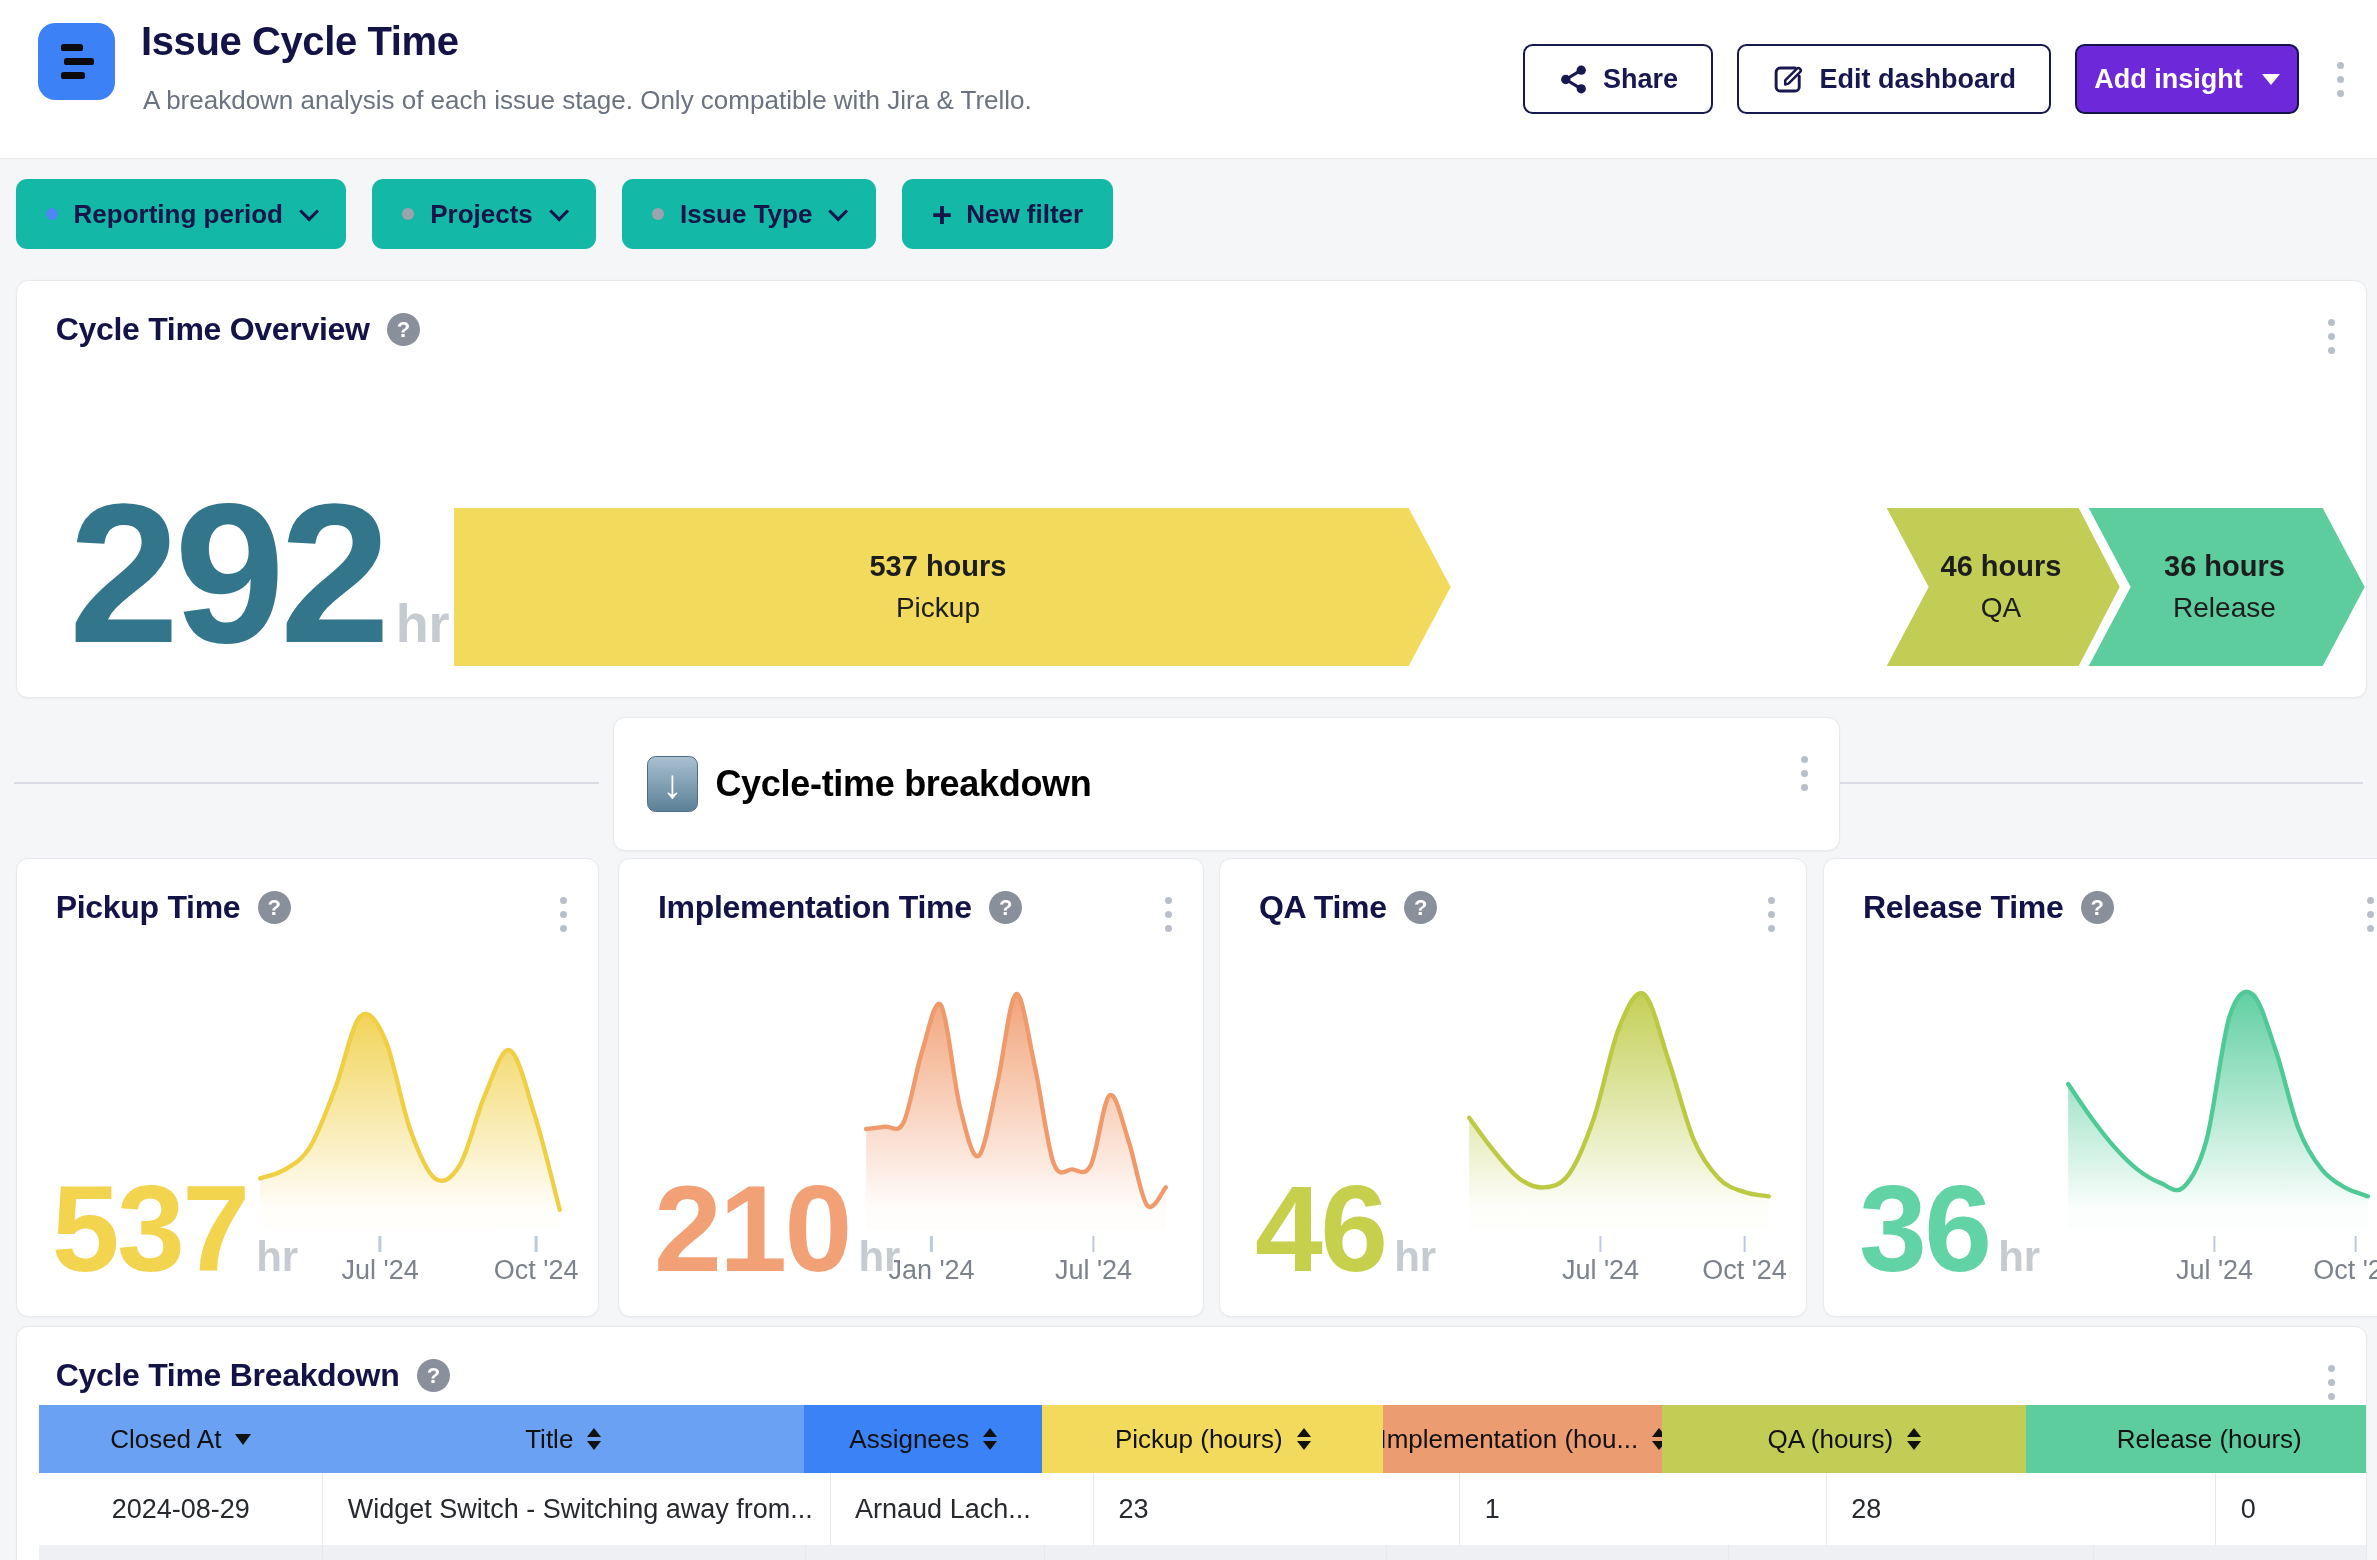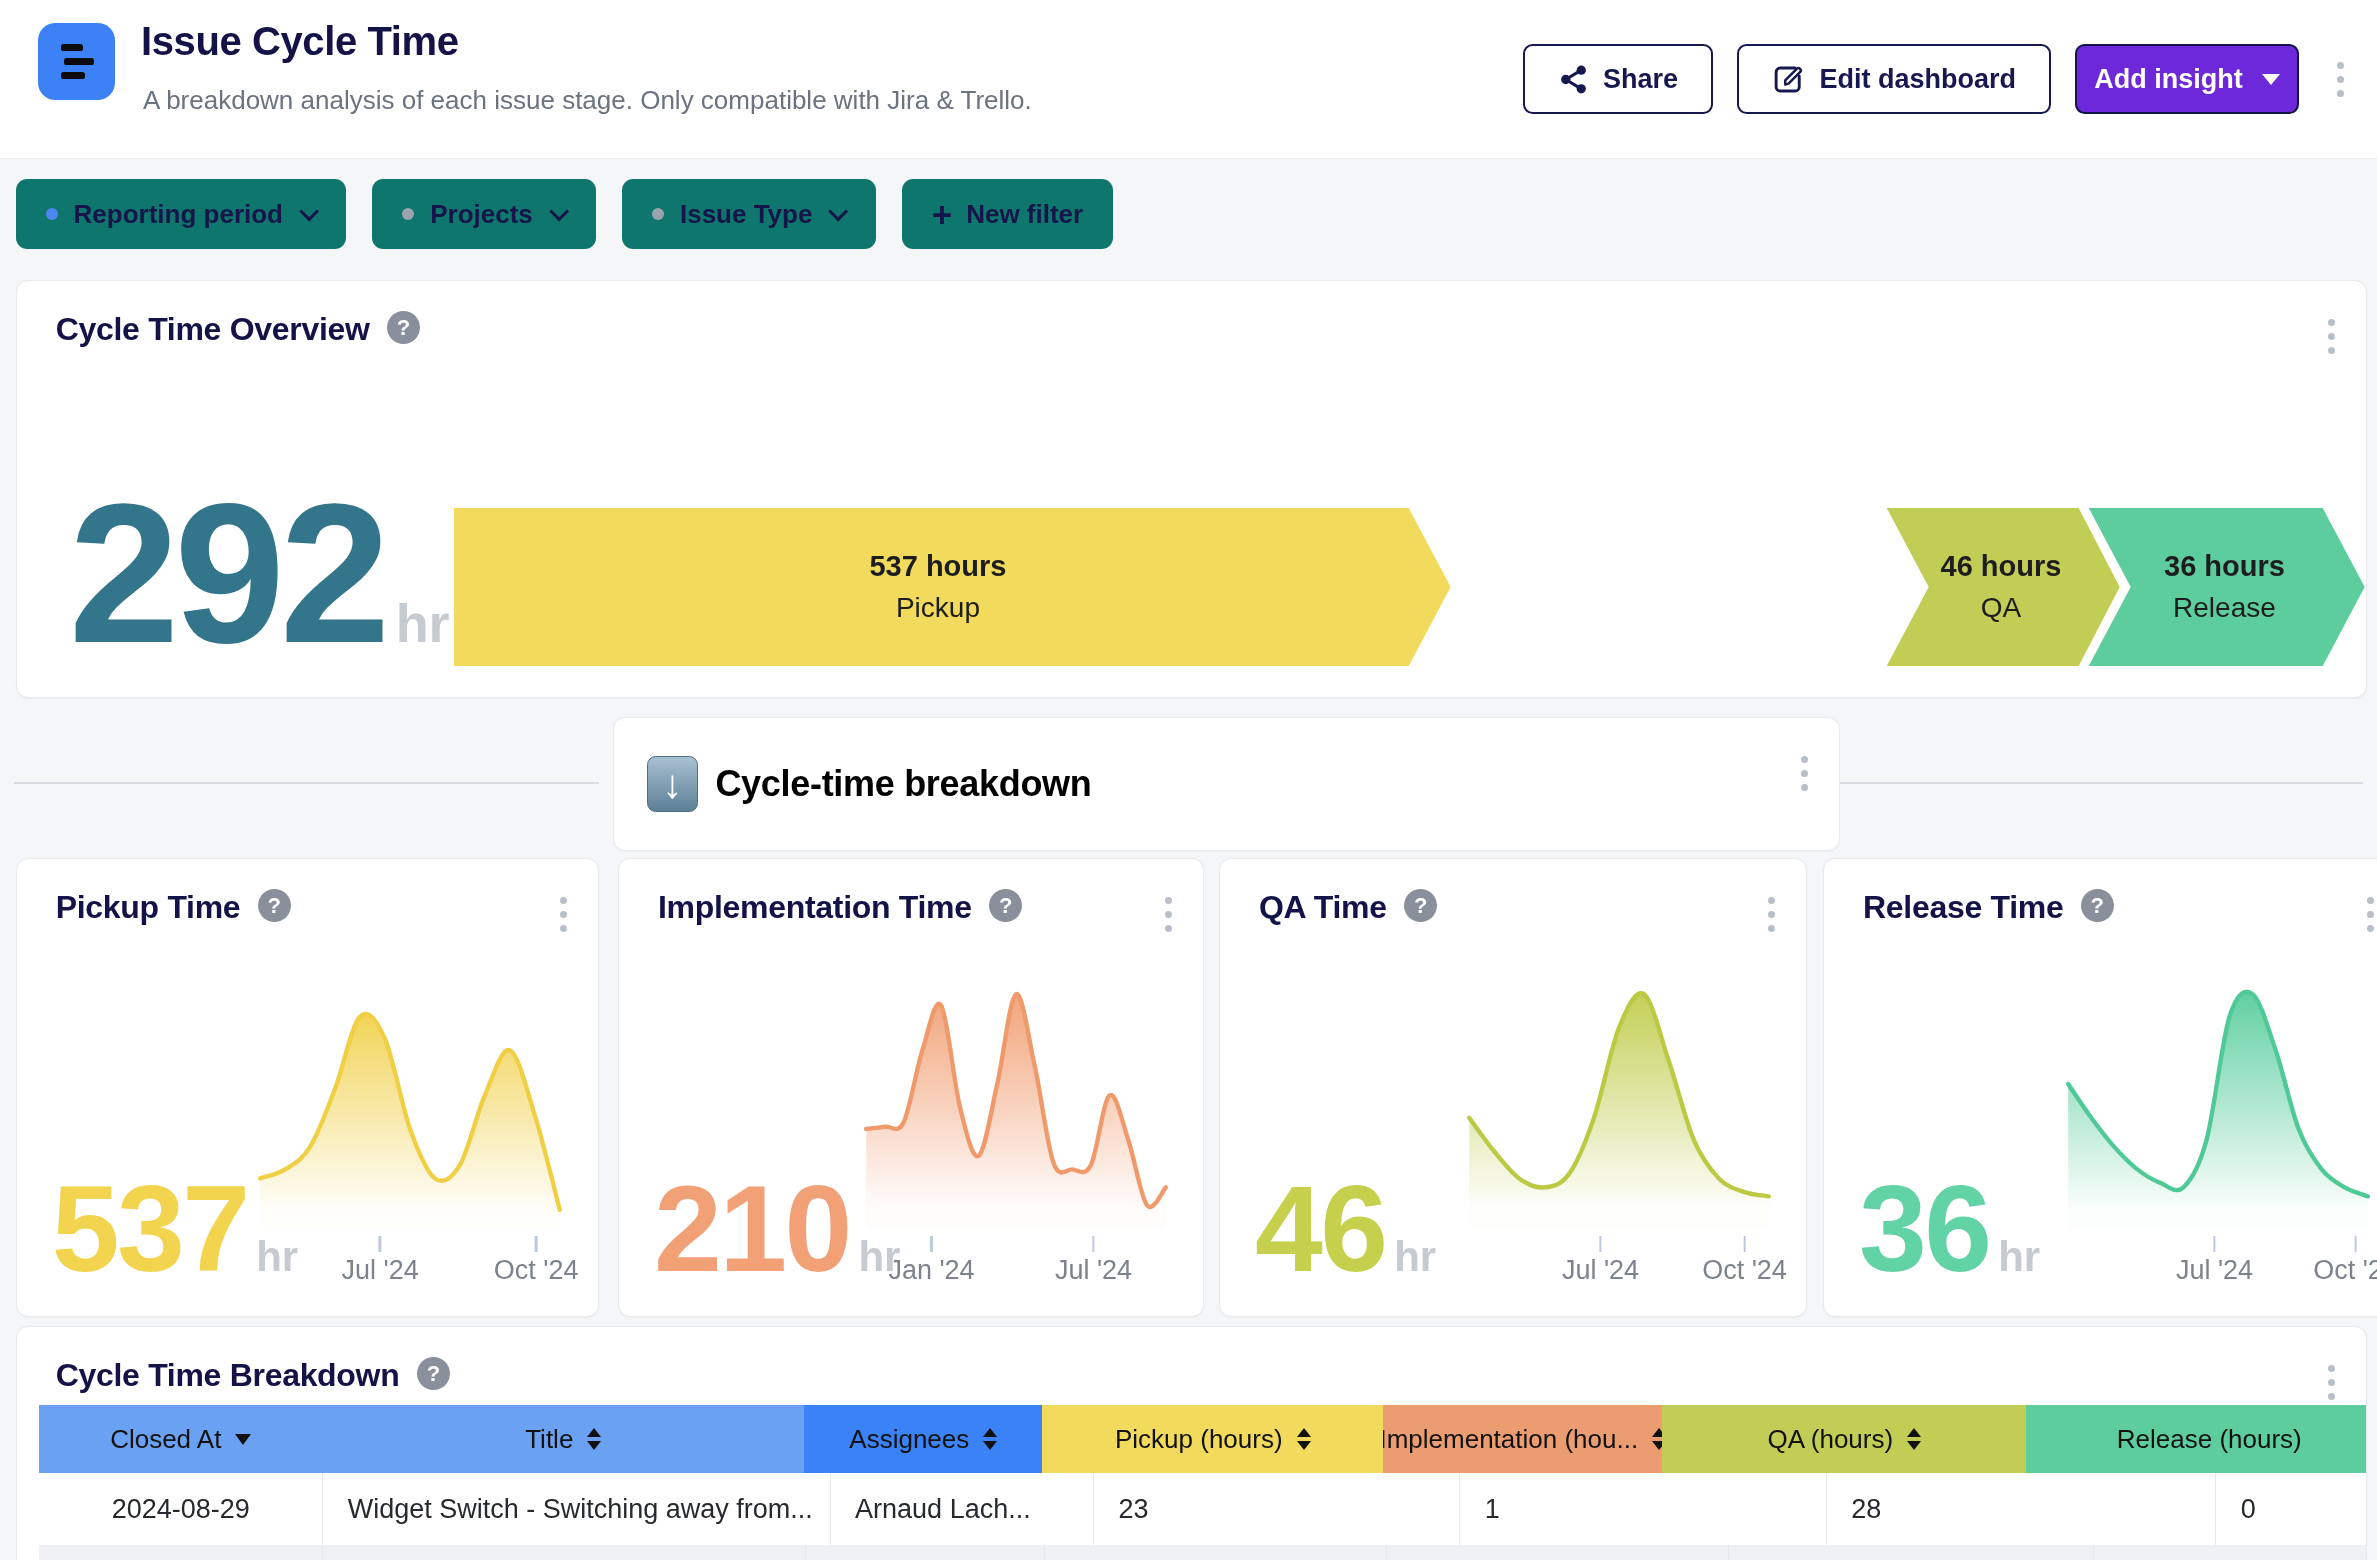--- a/index.html
+++ b/index.html
@@ -20,30 +20,30 @@
   .btn{height:70px;display:flex;align-items:center;gap:14px;border:2.2px solid #181850;border-radius:9.6px;
        background:#fff;color:#181850;font-size:27px;font-weight:700;padding:0 33px;cursor:pointer;}
   .btn.primary{background:#6d28d9;border-color:#14144a;color:#fff;padding:0 17px;}
   .caret-down{width:0;height:0;border-left:9.6px solid transparent;border-right:9.6px solid transparent;border-top:11.3px solid #ffffff;margin-left:5.2px;}
   .kebab{display:flex;flex-direction:column;gap:7px;cursor:pointer;padding:5.2px;}
   .kebab i{width:7px;height:7px;border-radius:50%;background:#b9bfc8;}
   .topbar .kebab{position:absolute;right:28px;top:57px;}
 
   
   .filterbar{position:absolute;left:15.7px;top:179px;display:flex;gap:26px;}
-  .chip{height:70px;display:flex;align-items:center;background:#0f766e;border-radius:11.3px;padding:0 30px;
+  .chip{height:70px;display:flex;align-items:center;background:#14b8a6;border-radius:11.3px;padding:0 30px;
         font-size:26px;font-weight:600;color:#15154a;cursor:pointer;text-align:center;}
   .chip .dot{width:12.2px;height:12.2px;border-radius:50%;margin-right:15.7px;}
   .chev{width:11.3px;height:11.3px;border-right:3px solid #15154a;border-bottom:3px solid #15154a;
         transform:rotate(45deg) translate(-1.7px,-1.7px);margin-left:19px;}
   .chip .plus{font-size:35px;font-weight:700;margin-right:14px;line-height:1;}
 
   
   .card{position:absolute;background:#fff;border:0.9px solid #e8eaee;border-radius:12.2px;box-shadow:0 0.9px 1.7px rgba(16,24,40,.04);}
-  .card-title-row{position:absolute;left:39px;top:30px;display:flex;align-items:flex-start;gap:17.4px;}
+  .card-title-row{position:absolute;left:39px;top:30px;display:flex;align-items:center;gap:17.4px;}
   .card-title{font-size:32px;font-weight:700;color:#131347;letter-spacing:-0.3px;}
   .help{width:33px;height:33px;border-radius:50%;background:#8a909b;color:#fff;font-size:22px;font-weight:700;
         display:flex;align-items:center;justify-content:center;cursor:pointer;flex:0 0 auto;}
   .card .kebab{position:absolute;right:26px;top:33px;}
 
   
   .overview-value{position:absolute;left:52px;bottom:24.4px;display:flex;align-items:baseline;gap:10.5px;}
   .overview-value .num{font-size:199px;font-weight:700;line-height:1;letter-spacing:-5.2px;}
   .unit{color:#c6cbd2;font-weight:600;}
   .overview-value .unit{font-size:54px;}

